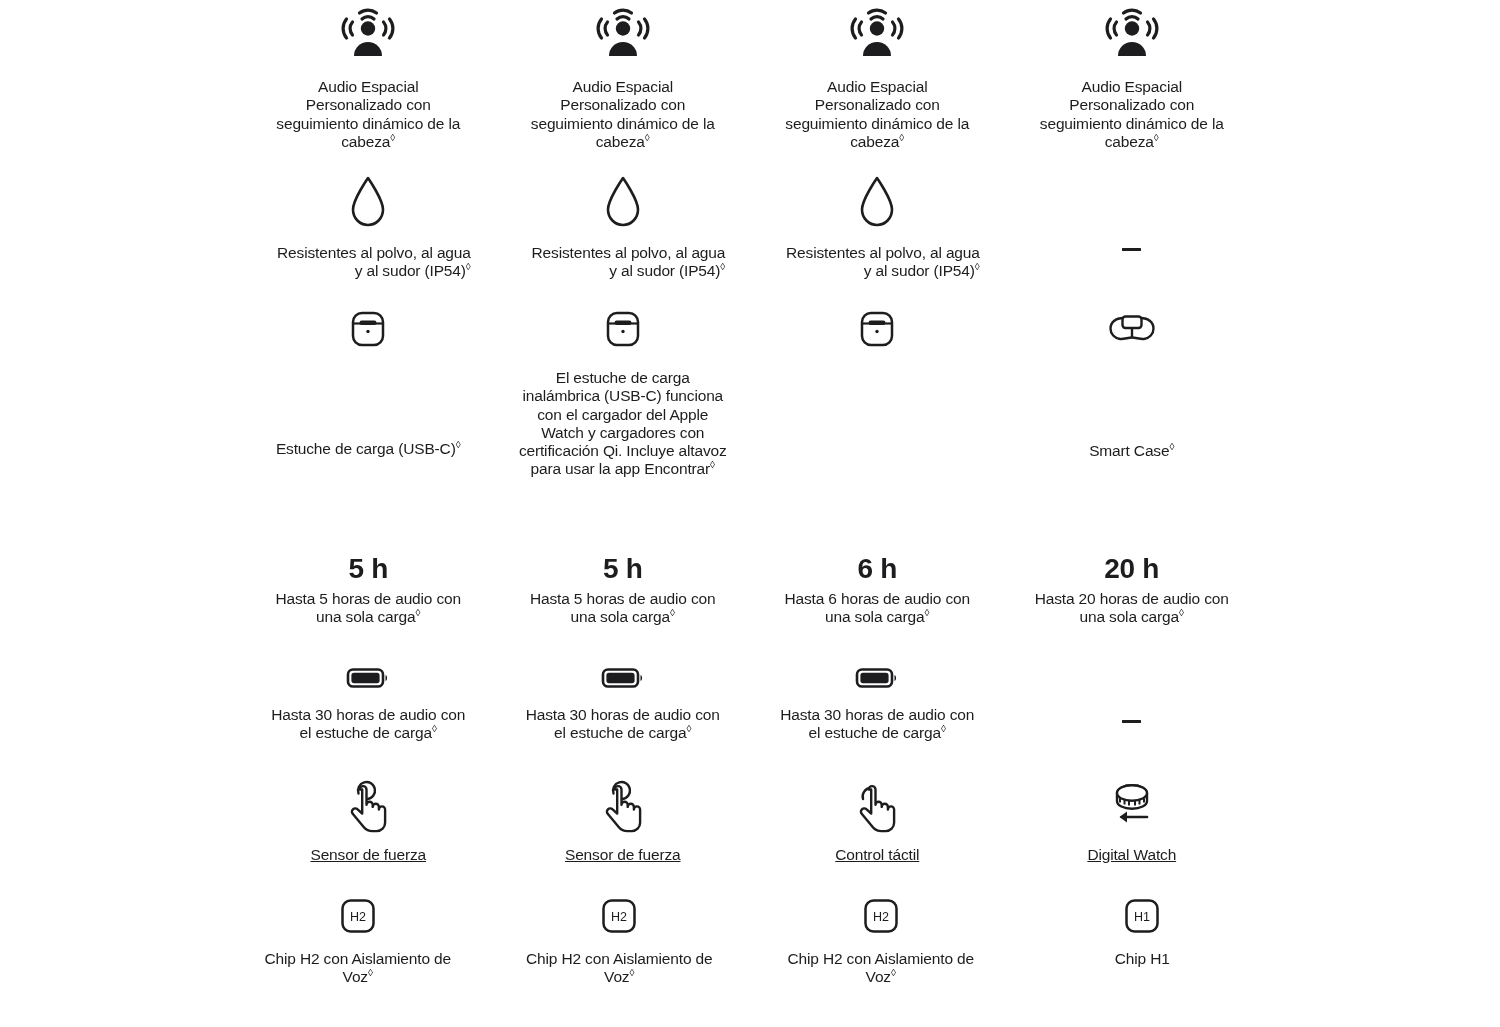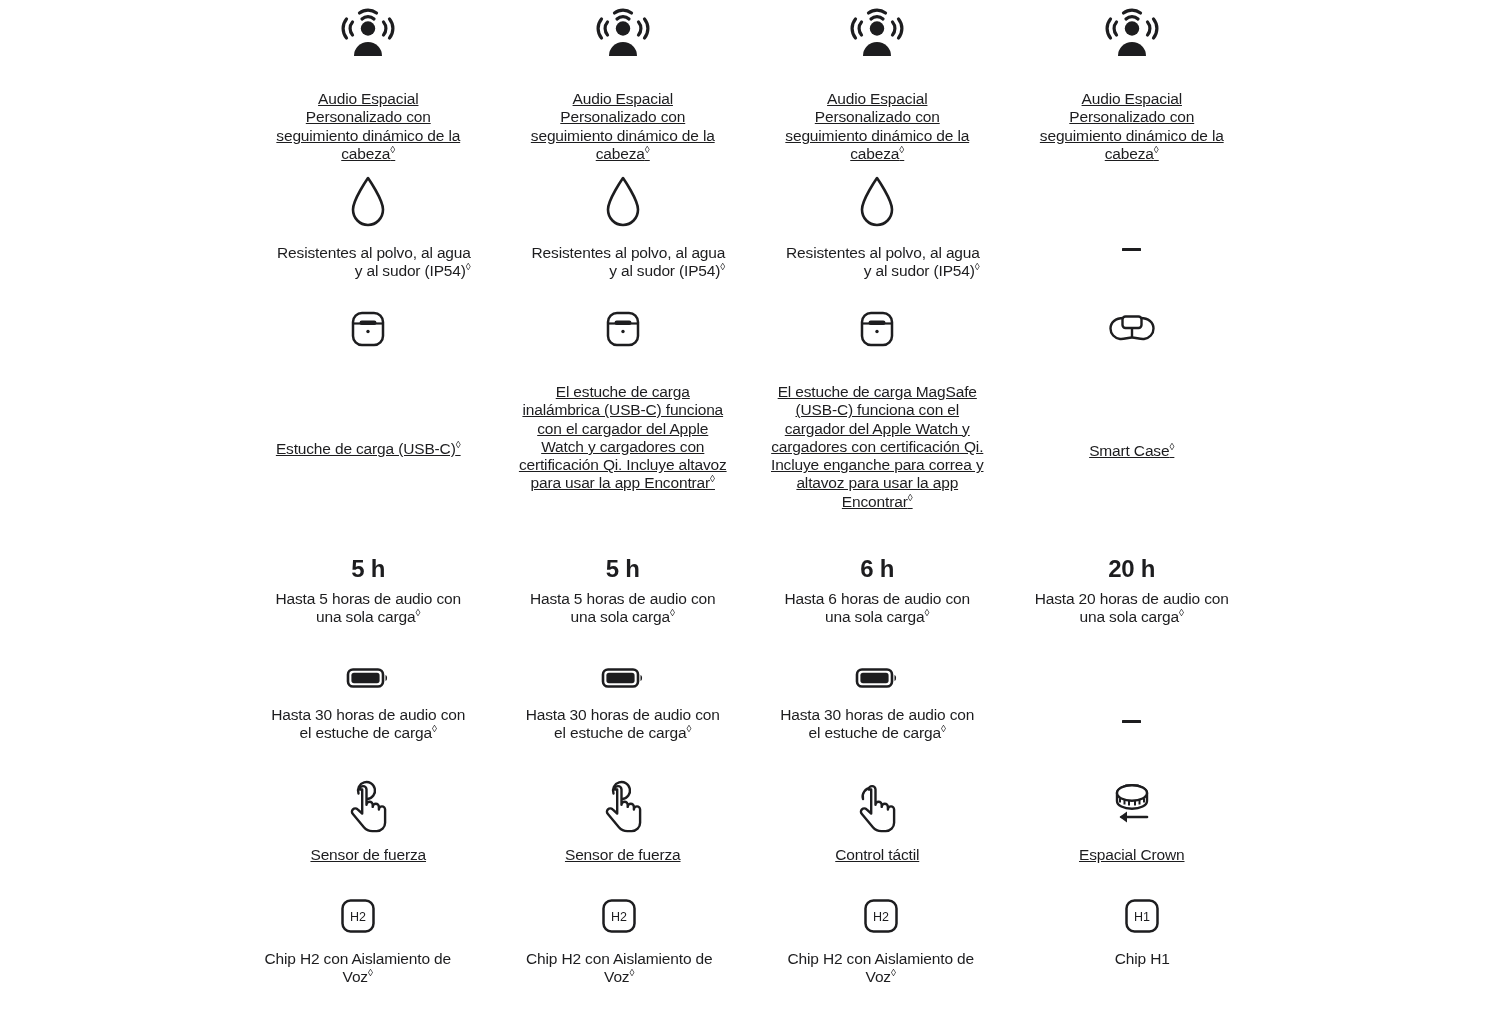--- a/index.html
+++ b/index.html
@@ -56,21 +56,21 @@
   .caption.wide   { max-width: 215px; }
 
   .sup {
     font-size: 10px;
     vertical-align: super;
     line-height: 0;
     letter-spacing: 0;
   }
 
   .big-number {
-    font-size: 24px;
+    font-size: 28px;
     font-weight: 600;
     letter-spacing: -0.01em;
     line-height: 32px;
     color: #1d1d1f;
     text-align: left;
   }
 
   .dash {
     display: block;
     width: 19px;
@@ -82,23 +82,23 @@
   
   #row-spatial-audio { top: 6px; }
   #row-water         { top: 174px; }
   #row-case          { top: 306px; }
   #row-battery-solo  { top: 553px; }
   #row-battery-case  { top: 662px; }
   #row-control       { top: 780px; text-decoration: underline; }
   #row-chip          { top: 896px; gap: 28px; }
 
   
-  #row-spatial-audio .caption { margin-top: 28px; text-decoration: underline; }
+  #row-spatial-audio .caption { margin-top: 16px; }
   #row-water .caption         { margin-top: 14px; text-align: right; }
-  #row-case .caption          { margin-top: 31px; text-decoration: underline; }
+  #row-case .caption          { margin-top: 17px; }
   #row-battery-solo .caption  { margin-top: 5px; }
   #row-battery-case .caption  { margin-top: 14px; text-align: center; }
   #row-control .caption       { margin-top: 12px; }
   #row-chip .caption          { margin-top: 14px; }
 
   
   #row-case .cell { height: 220px; justify-content: flex-start; }
   #row-case .cell.short-cap { justify-content: space-between; }
   #row-case .cell.short-cap .caption { margin-bottom: 68px; }
   #row-case .cell.smart-case { justify-content: space-between; }
@@ -243,21 +243,20 @@
 
     <div class="cell">
       <span class="icon-wrap">
         <svg width="48" height="46" viewBox="0 0 48 46" fill="none">
           <rect x="9" y="7" width="30" height="32" rx="9" stroke="#1d1d1f" stroke-width="2.5"></rect>
           <path d="M9.6 17.5 H38.4" stroke="#1d1d1f" stroke-width="2.2"></path>
           <rect x="15.5" y="14.6" width="17" height="4.4" rx="2.2" fill="#1d1d1f"></rect>
           <circle cx="24" cy="25.5" r="1.7" fill="#1d1d1f"></circle>
         </svg>
       </span>
-      <div class="caption wide"><span>El estuche de carga MagSafe (USB-C) funciona con el cargador del Apple Watch y cargadores con certificación Qi. Incluye enganche para correa y altavoz para usar la app Encontrar</span><span class="sup">◊</span></div>
     </div>
 
     <div class="cell smart-case">
       <span class="icon-wrap">
         <svg width="56" height="46" viewBox="0 0 56 46" fill="none">
           <path d="M28 31.5 C24 31.5 20 33.5 16 33 C10.5 32.3 6.5 28 6.5 22.5 C6.5 16.5 11.5 12 19.5 12 L36.5 12 C44.5 12 49.5 16.5 49.5 22.5 C49.5 28 45.5 32.3 40 33 C36 33.5 32 31.5 28 31.5 Z" stroke="#1d1d1f" stroke-width="2.4" stroke-linejoin="round"></path>
           <rect x="18.5" y="10.5" width="19" height="11.5" rx="3" stroke="#1d1d1f" stroke-width="2.4" fill="#ffffff"></rect>
           <path d="M28 22 V31.5" stroke="#1d1d1f" stroke-width="2.4"></path>
         </svg>
       </span>
@@ -363,21 +362,21 @@
     <div class="cell">
       <span class="icon-wrap">
         <svg width="54" height="54" viewBox="0 0 54 54" fill="none">
           <path d="M12 13 C12 8.6 18.7 5.2 27 5.2 C35.3 5.2 42 8.6 42 13 V21 C42 25.4 35.3 28.8 27 28.8 C18.7 28.8 12 25.4 12 21 Z" stroke="#1d1d1f" stroke-width="2.4" stroke-linejoin="round" fill="#ffffff"></path>
           <ellipse cx="27" cy="13" rx="15" ry="7.8" stroke="#1d1d1f" stroke-width="2.4" fill="#ffffff"></ellipse>
           <path d="M15 18.2 v4.3 M19.5 19.8 v4.6 M24 20.6 v4.9 M30 20.6 v4.9 M34.5 19.8 v4.6 M39 18.2 v4.3" stroke="#1d1d1f" stroke-width="2"></path>
           <path d="M42 37 H16.5" stroke="#1d1d1f" stroke-width="2.6" stroke-linecap="round"></path>
           <path d="M22 31.5 L14.5 37 L22 42.5 Z" fill="#1d1d1f"></path>
         </svg>
       </span>
-      <div class="caption">Espacial Crown</div>
+      <div class="caption">Digital Watch</div>
     </div>
   </div>
 
   <div class="row" id="row-chip">
 
     <div class="cell">
       <span class="icon-wrap">
         <svg width="40" height="40" viewBox="0 0 40 40">
           <rect x="4.5" y="4.5" width="31" height="31" rx="8" fill="#ffffff" stroke="#1d1d1f" stroke-width="2.5"></rect>
           <text x="20" y="25.2" text-anchor="middle" font-family="Liberation Sans, sans-serif" font-size="12.5" font-weight="400" fill="#1d1d1f">H2</text>

